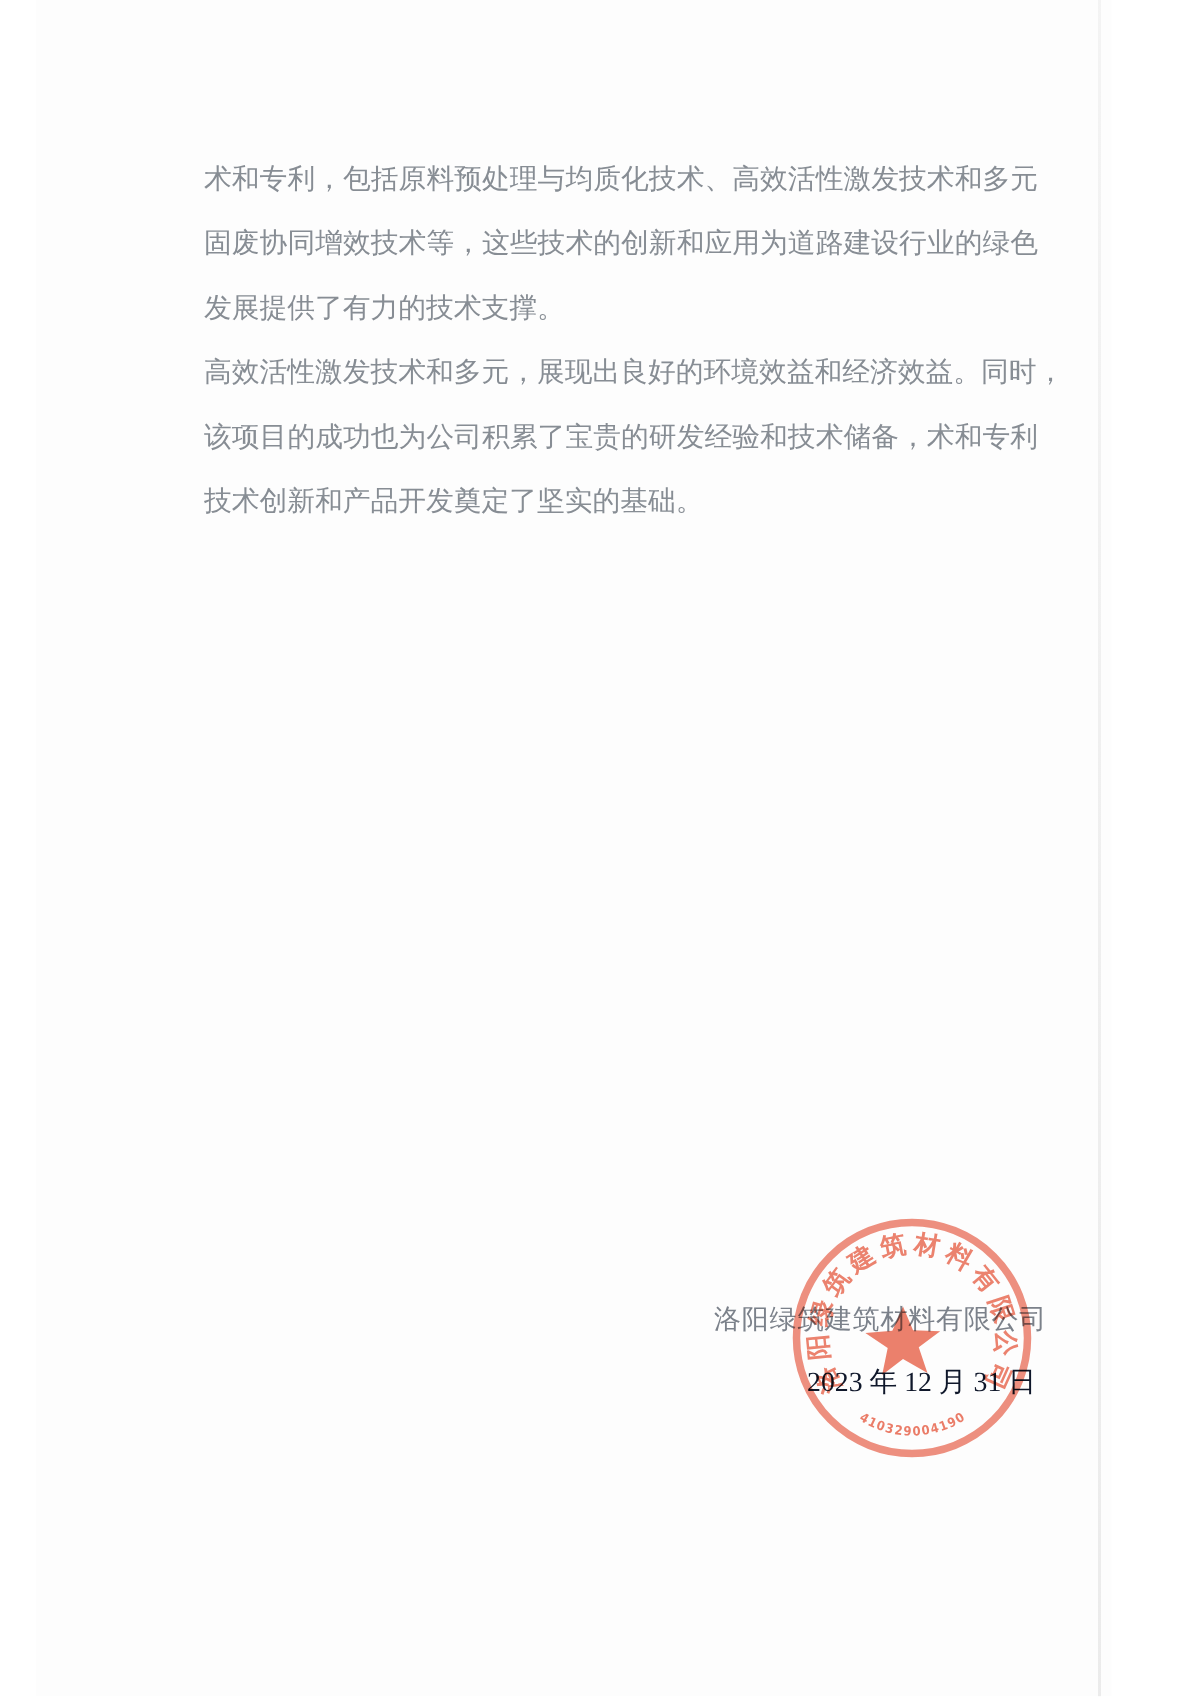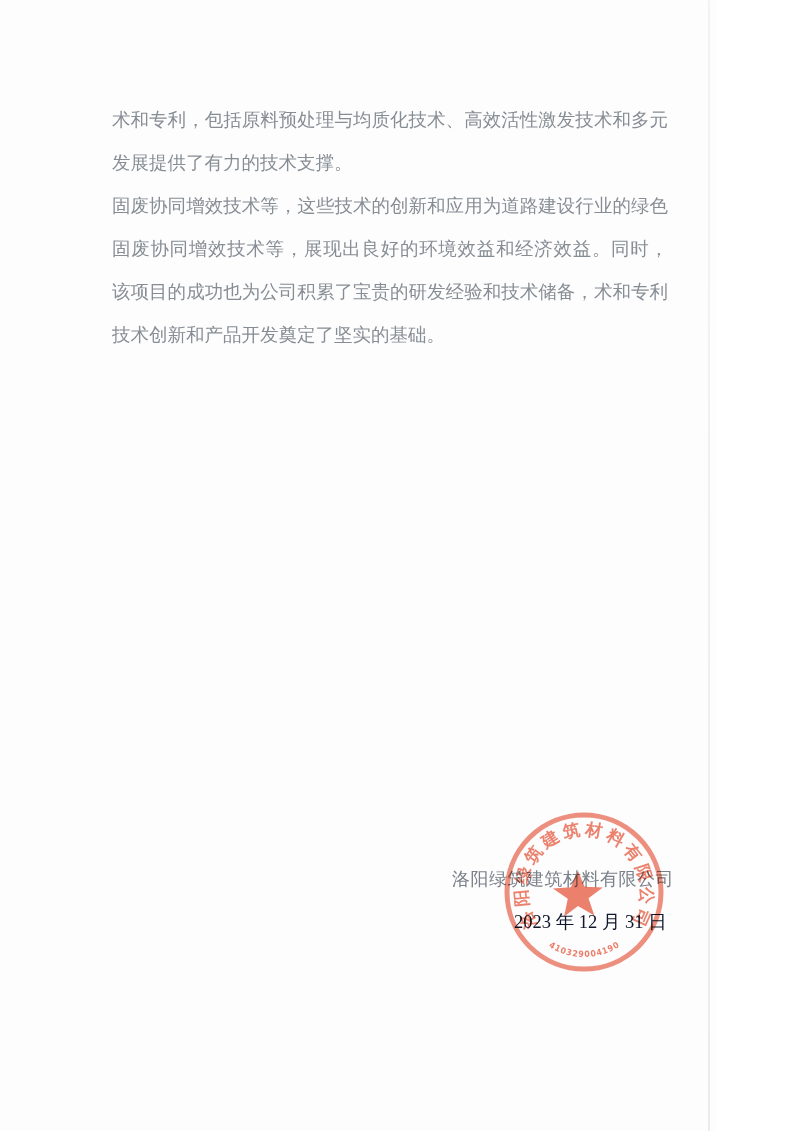--- a/index.html
+++ b/index.html
@@ -7,20 +7,21 @@
     padding: 0;
     background: #ffffff;
   }
   .page {
     position: relative;
     width: 717px;
     height: 1131px;
     background: #fdfdfd;
     overflow: hidden;
     font-family: "Liberation Serif", "DejaVu Serif", serif;
+    margin-left: 24px;
   }
   
   .scan-edge {
     position: absolute;
     top: 0;
     right: 7px;
     width: 2px;
     height: 100%;
     background: linear-gradient(#f1f1f1, #e7e7e7);
     opacity: 0.8;
@@ -91,24 +92,24 @@
 </style>
 </head>
 <body>
 
 <div class="page">
 
   <div class="scan-edge"></div>
 
   <div class="textblock">
     <div class="line">术和专利，包括原料预处理与均质化技术、高效活性激发技术和多元</div>
+    <div class="line">固废协同增效技术等，这些技术的创新和应用为道路建设行业的绿色</div>
     <div class="line lastline">发展提供了有力的技术支撑。</div>
-    <div class="line">固废协同增效技术等，这些技术的创新和应用为道路建设行业的绿色</div>
 
-    <div class="line">固废协同增效技术等，展现出良好的环境效益和经济效益。同时，</div>
+    <div class="line">高效活性激发技术和多元，展现出良好的环境效益和经济效益。同时，</div>
     <div class="line">该项目的成功也为公司积累了宝贵的研发经验和技术储备，术和专利</div>
     <div class="line lastline">技术创新和产品开发奠定了坚实的基础。</div>
 
 
   </div>
 
   <div class="company-line">洛阳绿筑建筑材料有限公司</div>
   <div class="date-line">2023 年 12 月 31 日</div>
 
   <svg class="seal" viewBox="0 0 200 200" aria-hidden="true">

